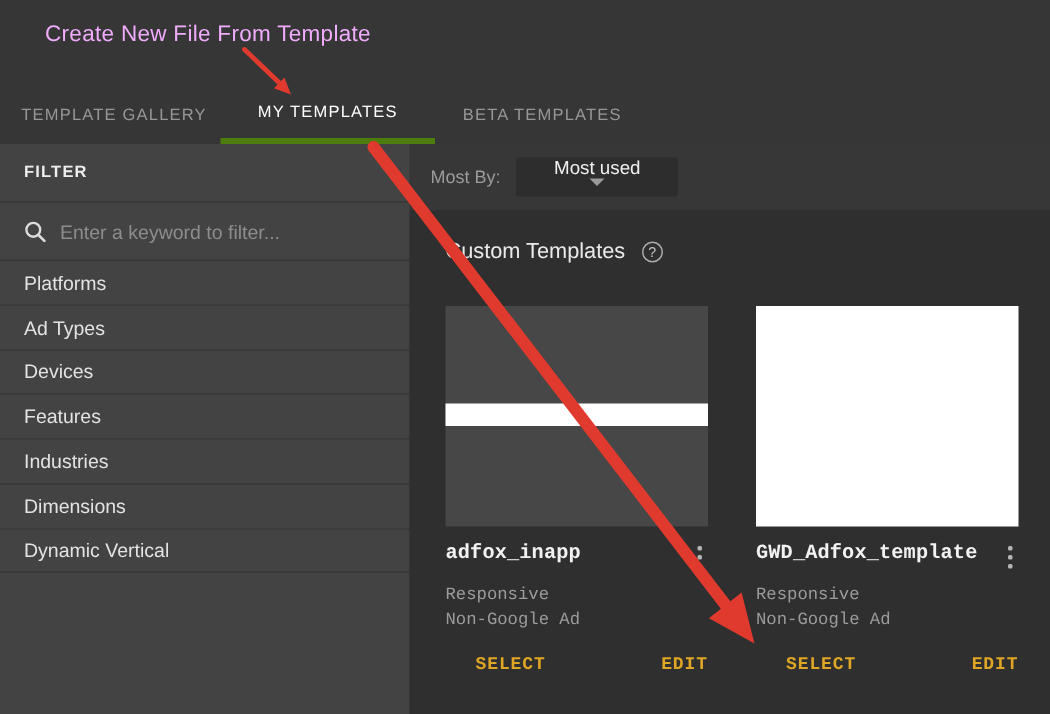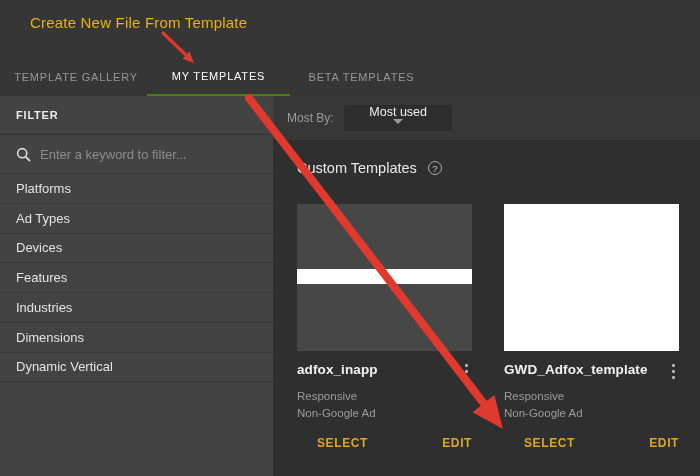--- a/index.html
+++ b/index.html
@@ -6,32 +6,32 @@
   html,body { background:#1f1f1f; }
   .stage {
     position:relative; width:700px; height:476px;
     background:#363636; overflow:hidden;
     font-family:"Liberation Sans", sans-serif;
     -webkit-font-smoothing:antialiased;
   }
   
   .page-title {
     position:absolute; left:30px; top:14px;
-    font-size:15px; color:#eab308; letter-spacing:.2px;
+    font-size:15px; color:#f0abfc; letter-spacing:.2px;
   }
   .tabbar {
     position:absolute; left:5px; top:58px; height:38px; display:flex;
   }
   .tab {
     width:143px; height:38px; display:flex; align-items:center; justify-content:center;
     font-size:11px; font-weight:normal; letter-spacing:.8px; color:#979797;
     cursor:pointer;
   }
   .tab:first-child { width:142px; }
-  .tab.active { color:#ffffff; border-bottom:2px solid #4d7c0f; }
+  .tab.active { color:#ffffff; border-bottom:4px solid #4d7c0f; }
   
   .sidebar {
     position:absolute; left:0; top:96px; width:320px; height:380px;
     background:#434343;
   }
   .filter-header {
     height:39px; display:flex; align-items:center; padding-left:16px;
     font-size:11px; font-weight:bold; letter-spacing:.8px; color:#ededed;
     border-bottom:1px solid #363636;
   }
@@ -72,21 +72,21 @@
     background:#2f2f2f; padding:20px 0 0 24px;
   }
   .section-head { display:flex; align-items:center; gap:11px; }
   .section-title { font-size:14.5px; color:#eaeaea; }
   .help-icon {
     width:14px; height:14px; border:1px solid #ababab; border-radius:50%;
     display:flex; align-items:center; justify-content:center;
     font-size:9.5px; color:#c2c2c2; cursor:pointer;
   }
   .cards { display:flex; gap:32px; margin-top:28px; }
-  .card { width:175px; }
+  .card { width:175px;font-family:Liberation Mono, monospace; }
   .thumb { position:relative; width:175px; height:147px; cursor:pointer; }
   .thumb.dark { background:#474747; }
   .thumb.white { background:#ffffff; }
   .thumb-stripe { position:absolute; left:0; right:0; top:65px; height:15px; background:#ffffff; }
   .card-title-row { display:flex; align-items:flex-start; justify-content:space-between; margin-top:11px; }
   .card-title { font-size:13.5px; font-weight:bold; color:#f2f2f2; letter-spacing:.1px; }
   .kebab { display:flex; flex-direction:column; gap:3px; padding:2px 4px; cursor:pointer; }
   .kebab i { width:3px; height:3px; background:#b5b5b5; border-radius:1px; }
   .card-meta { margin-top:7px; }
   .meta-line { font-size:11.5px; color:#9b9b9b; line-height:17px; }

